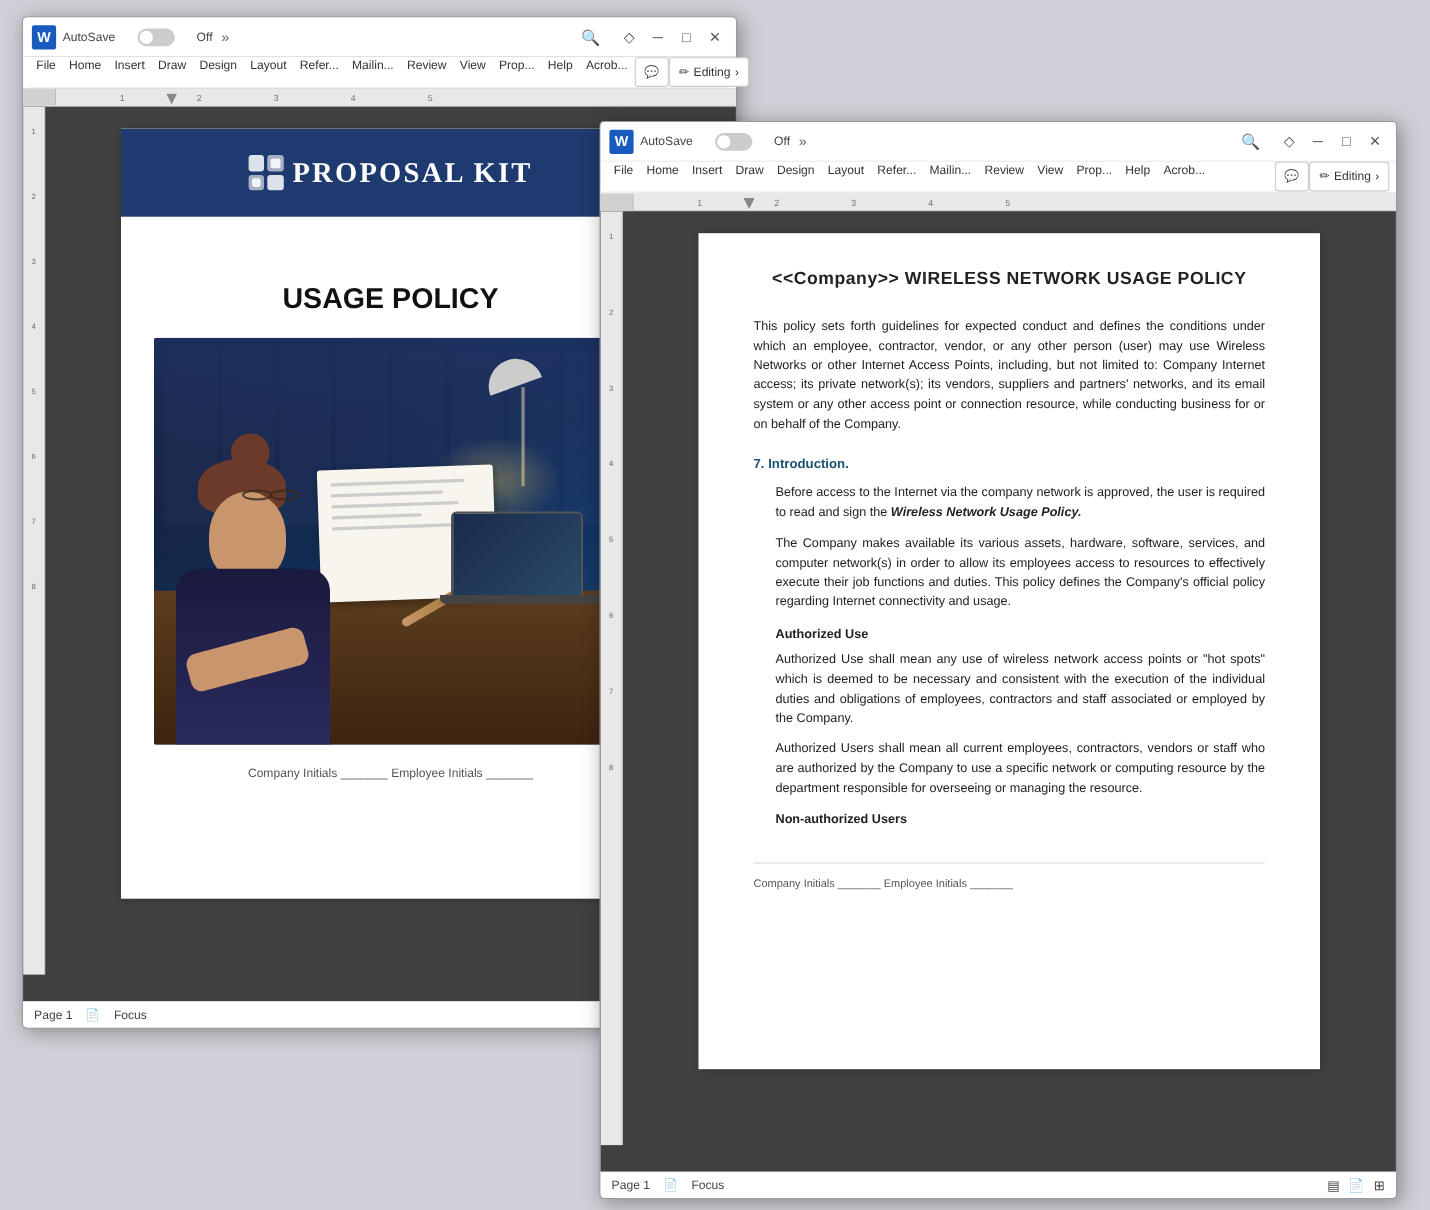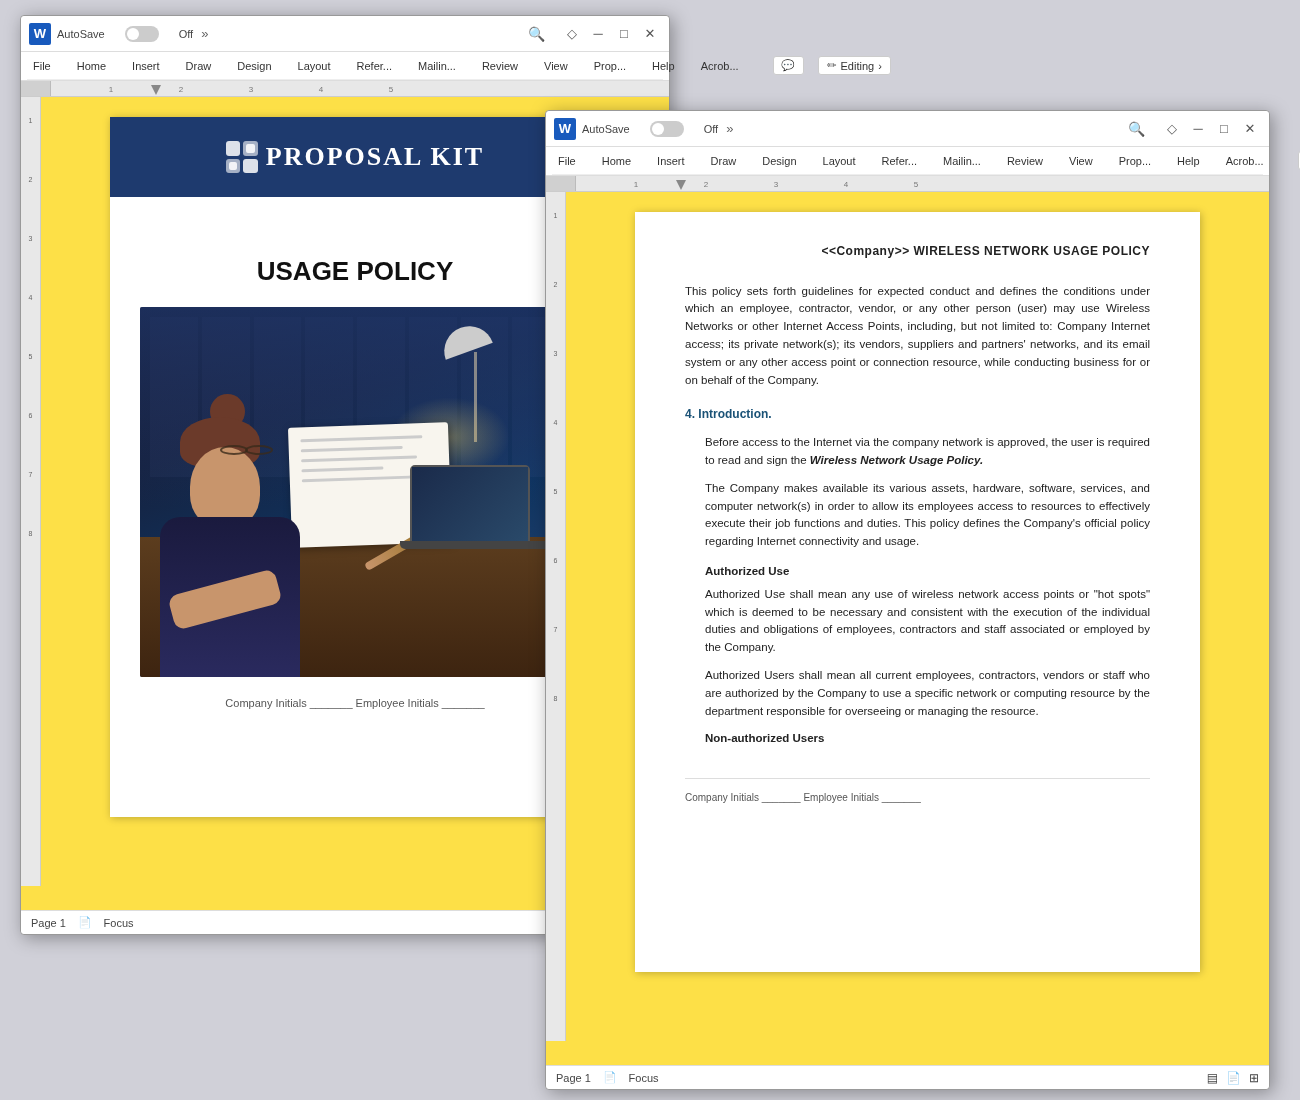--- a/index.html
+++ b/index.html
@@ -103,23 +103,22 @@
     }
 
     
     .ribbon {
       background: #fff;
       border-bottom: 1px solid #ddd;
       padding: 0 6px;
     }
     .ribbon-menu {
       display: flex;
-      gap: 14px;
+      gap: 0;
       height: 28px;
-      align-items: center;
       border-bottom: 1px solid #eee;
     }
     .ribbon-menu-item {
       font-size: 11px;
       padding: 2px 6px;
       color: #333;
       cursor: pointer;
       border-radius: 2px;
     }
     .ribbon-comment-btn {
@@ -146,21 +145,21 @@
       color: #333;
       cursor: pointer;
     }
     .pencil-icon-small {
       font-size: 11px;
     }
 
     
     .doc-area {
       flex: 1;
-      background: #fde047;
+      background: #404040;
       overflow: hidden;
       position: relative;
       display: flex;
       align-items: flex-start;
       justify-content: center;
       padding: 20px 10px;
     }
 
     .doc-page {
       background: #fff;
@@ -442,23 +441,23 @@
     }
 
     
     .policy-doc {
       padding: 30px 50px;
       font-size: 11.5px;
       color: #222;
       line-height: 1.55;
     }
     .policy-title {
-      text-align: right;
+      text-align: center;
       font-weight: bold;
-      font-size: 12px;
+      font-size: 16px;
       letter-spacing: 0.5px;
       margin-bottom: 18px;
     }
     .policy-intro {
       margin-bottom: 16px;
       text-align: justify;
       margin-top: 22px;
     }
     .policy-section-heading {
       font-weight: bold;
@@ -760,21 +759,21 @@
 
         <div class="policy-title">
           <span>&lt;&lt;Company&gt;&gt; WIRELESS NETWORK USAGE POLICY</span>
         </div>
 
         <p class="policy-intro">
           <span>This policy sets forth guidelines for expected conduct and defines the conditions under which an employee, contractor, vendor, or any other person (user) may use Wireless Networks or other Internet Access Points, including, but not limited to: Company Internet access; its private network(s); its vendors, suppliers and partners' networks, and its email system or any other access point or connection resource, while conducting business for or on behalf of the Company.</span>
         </p>
 
         <div class="policy-section-heading">
-          <span>4. Introduction.</span>
+          <span>7. Introduction.</span>
         </div>
         <div class="policy-subsection">
           <p class="policy-para">
             <span>Before access to the Internet via the company network is approved, the user is required to read and sign the </span><span class="policy-italic">Wireless Network Usage Policy.</span>
           </p>
           <p class="policy-para">
             <span>The Company makes available its various assets, hardware, software, services, and computer network(s) in order to allow its employees access to resources to effectively execute their job functions and duties. This policy defines the Company's official policy regarding Internet connectivity and usage.</span>
           </p>
         </div>
 

